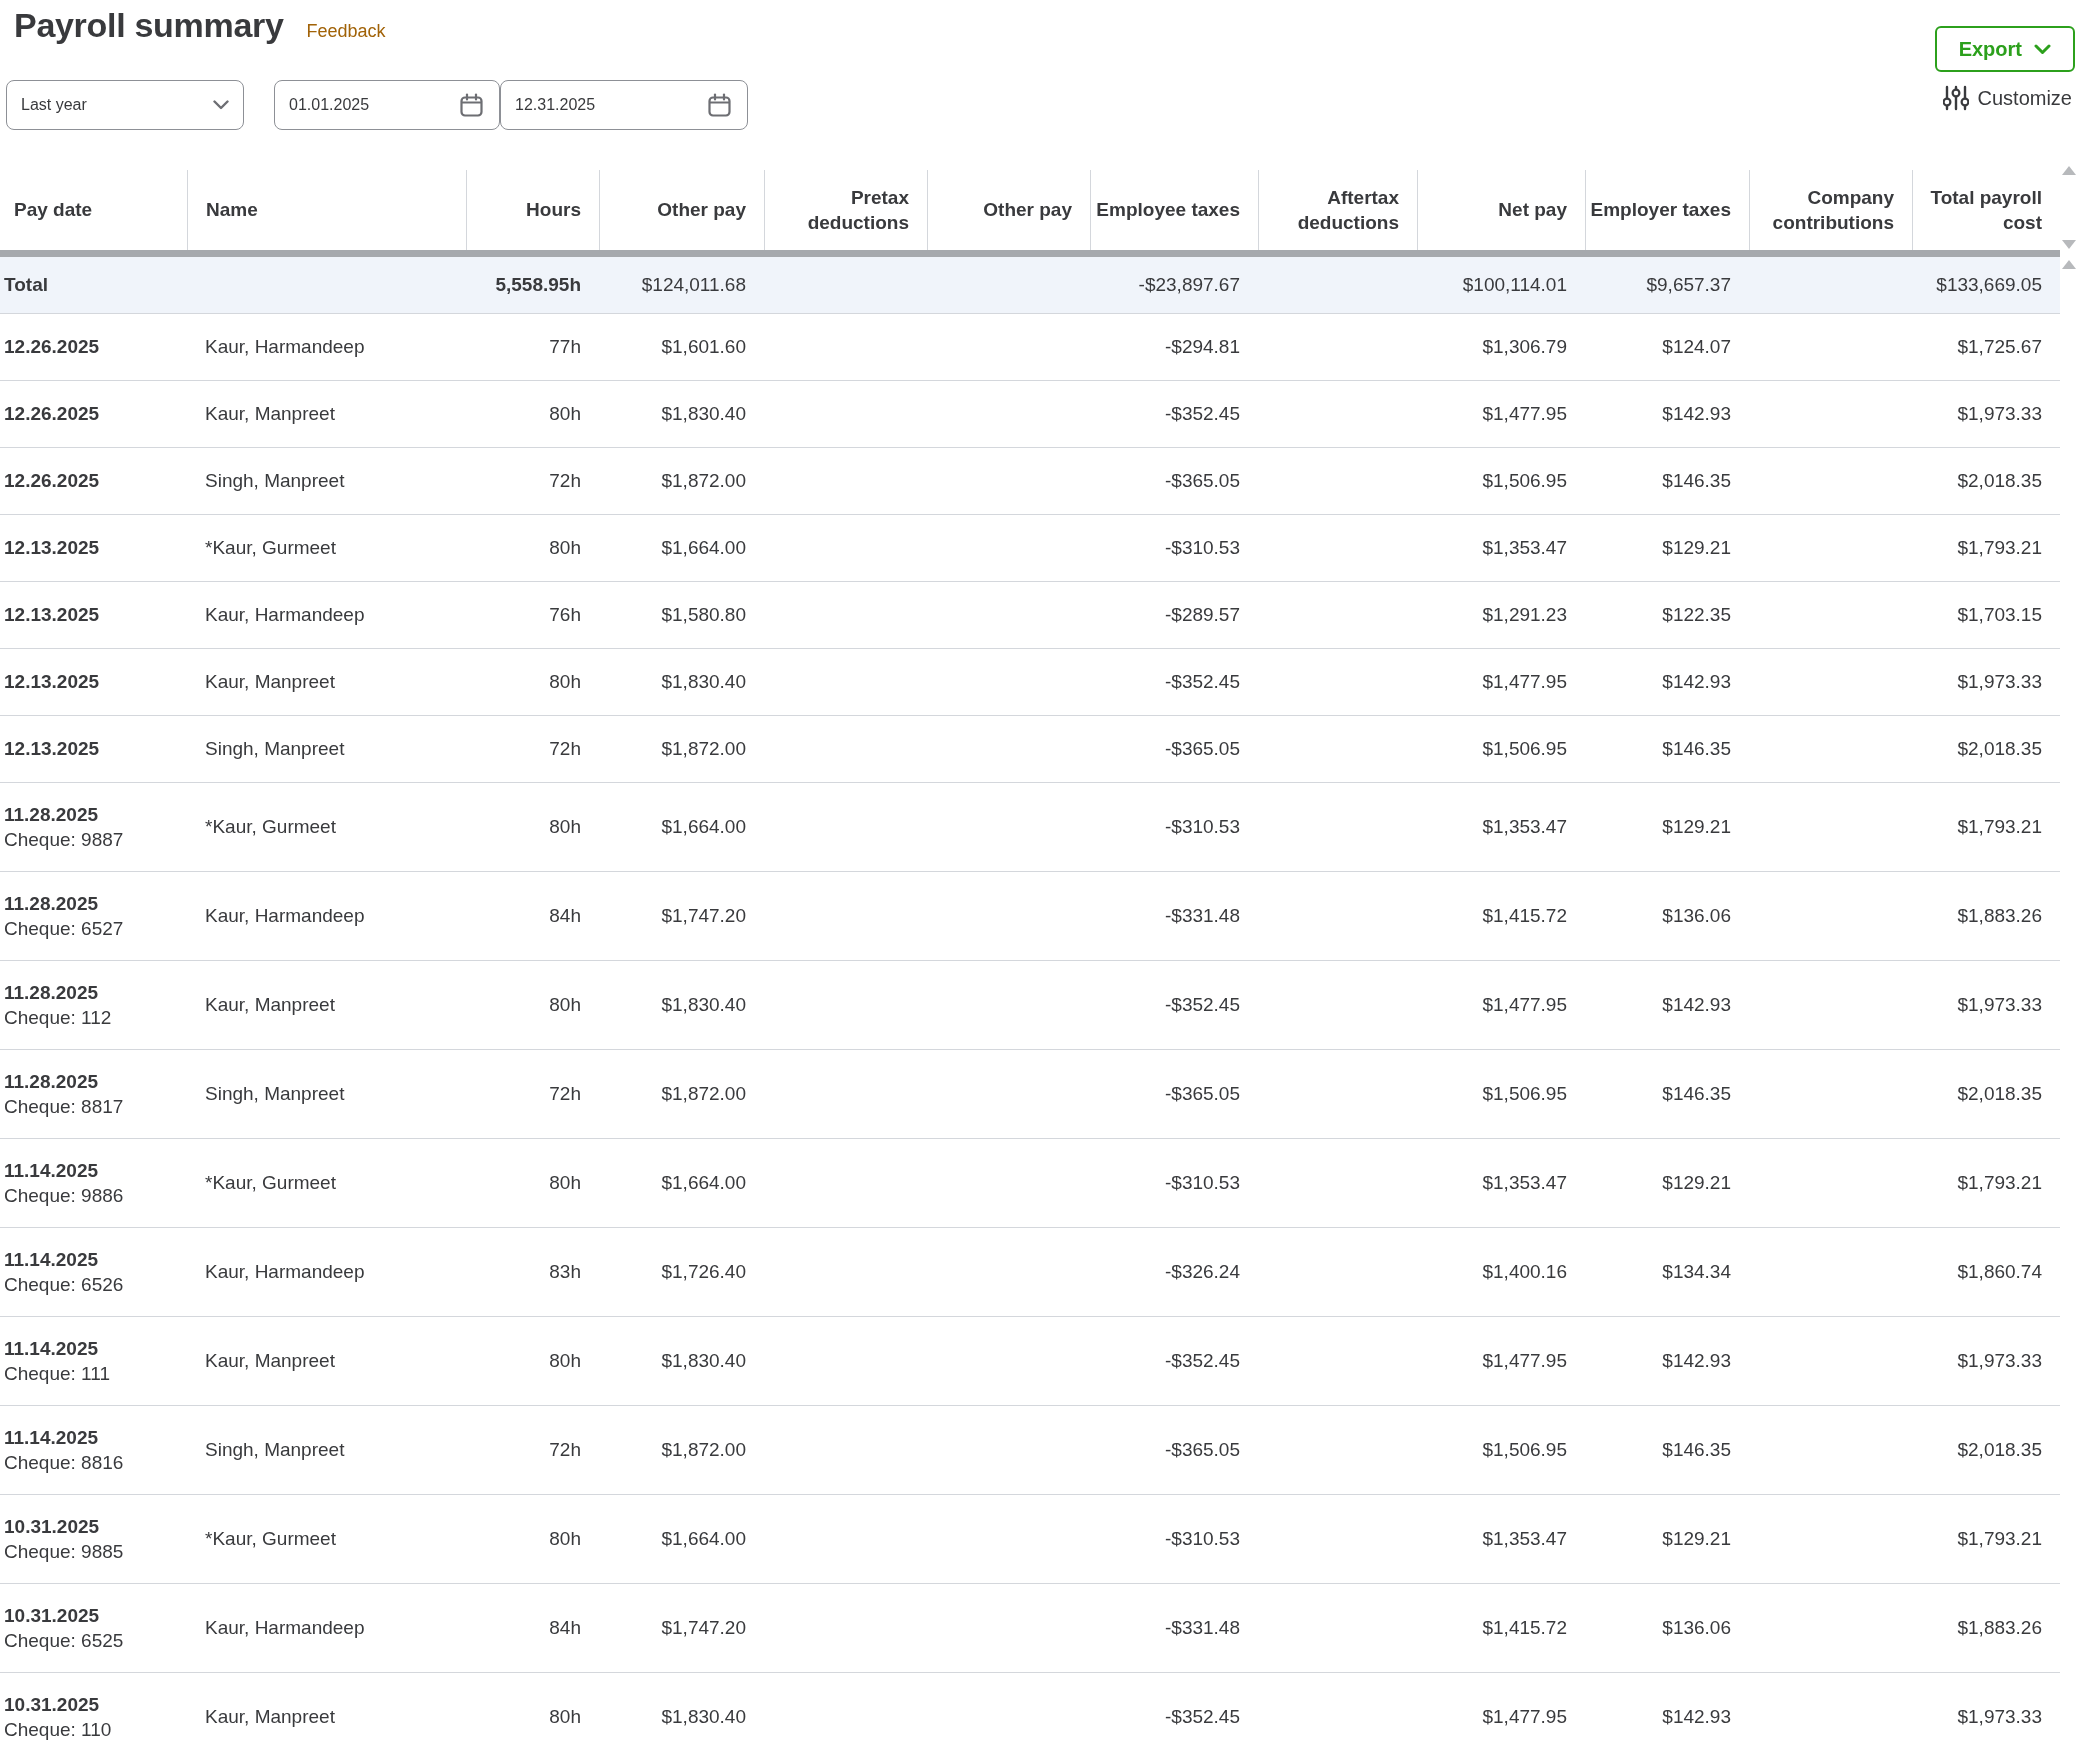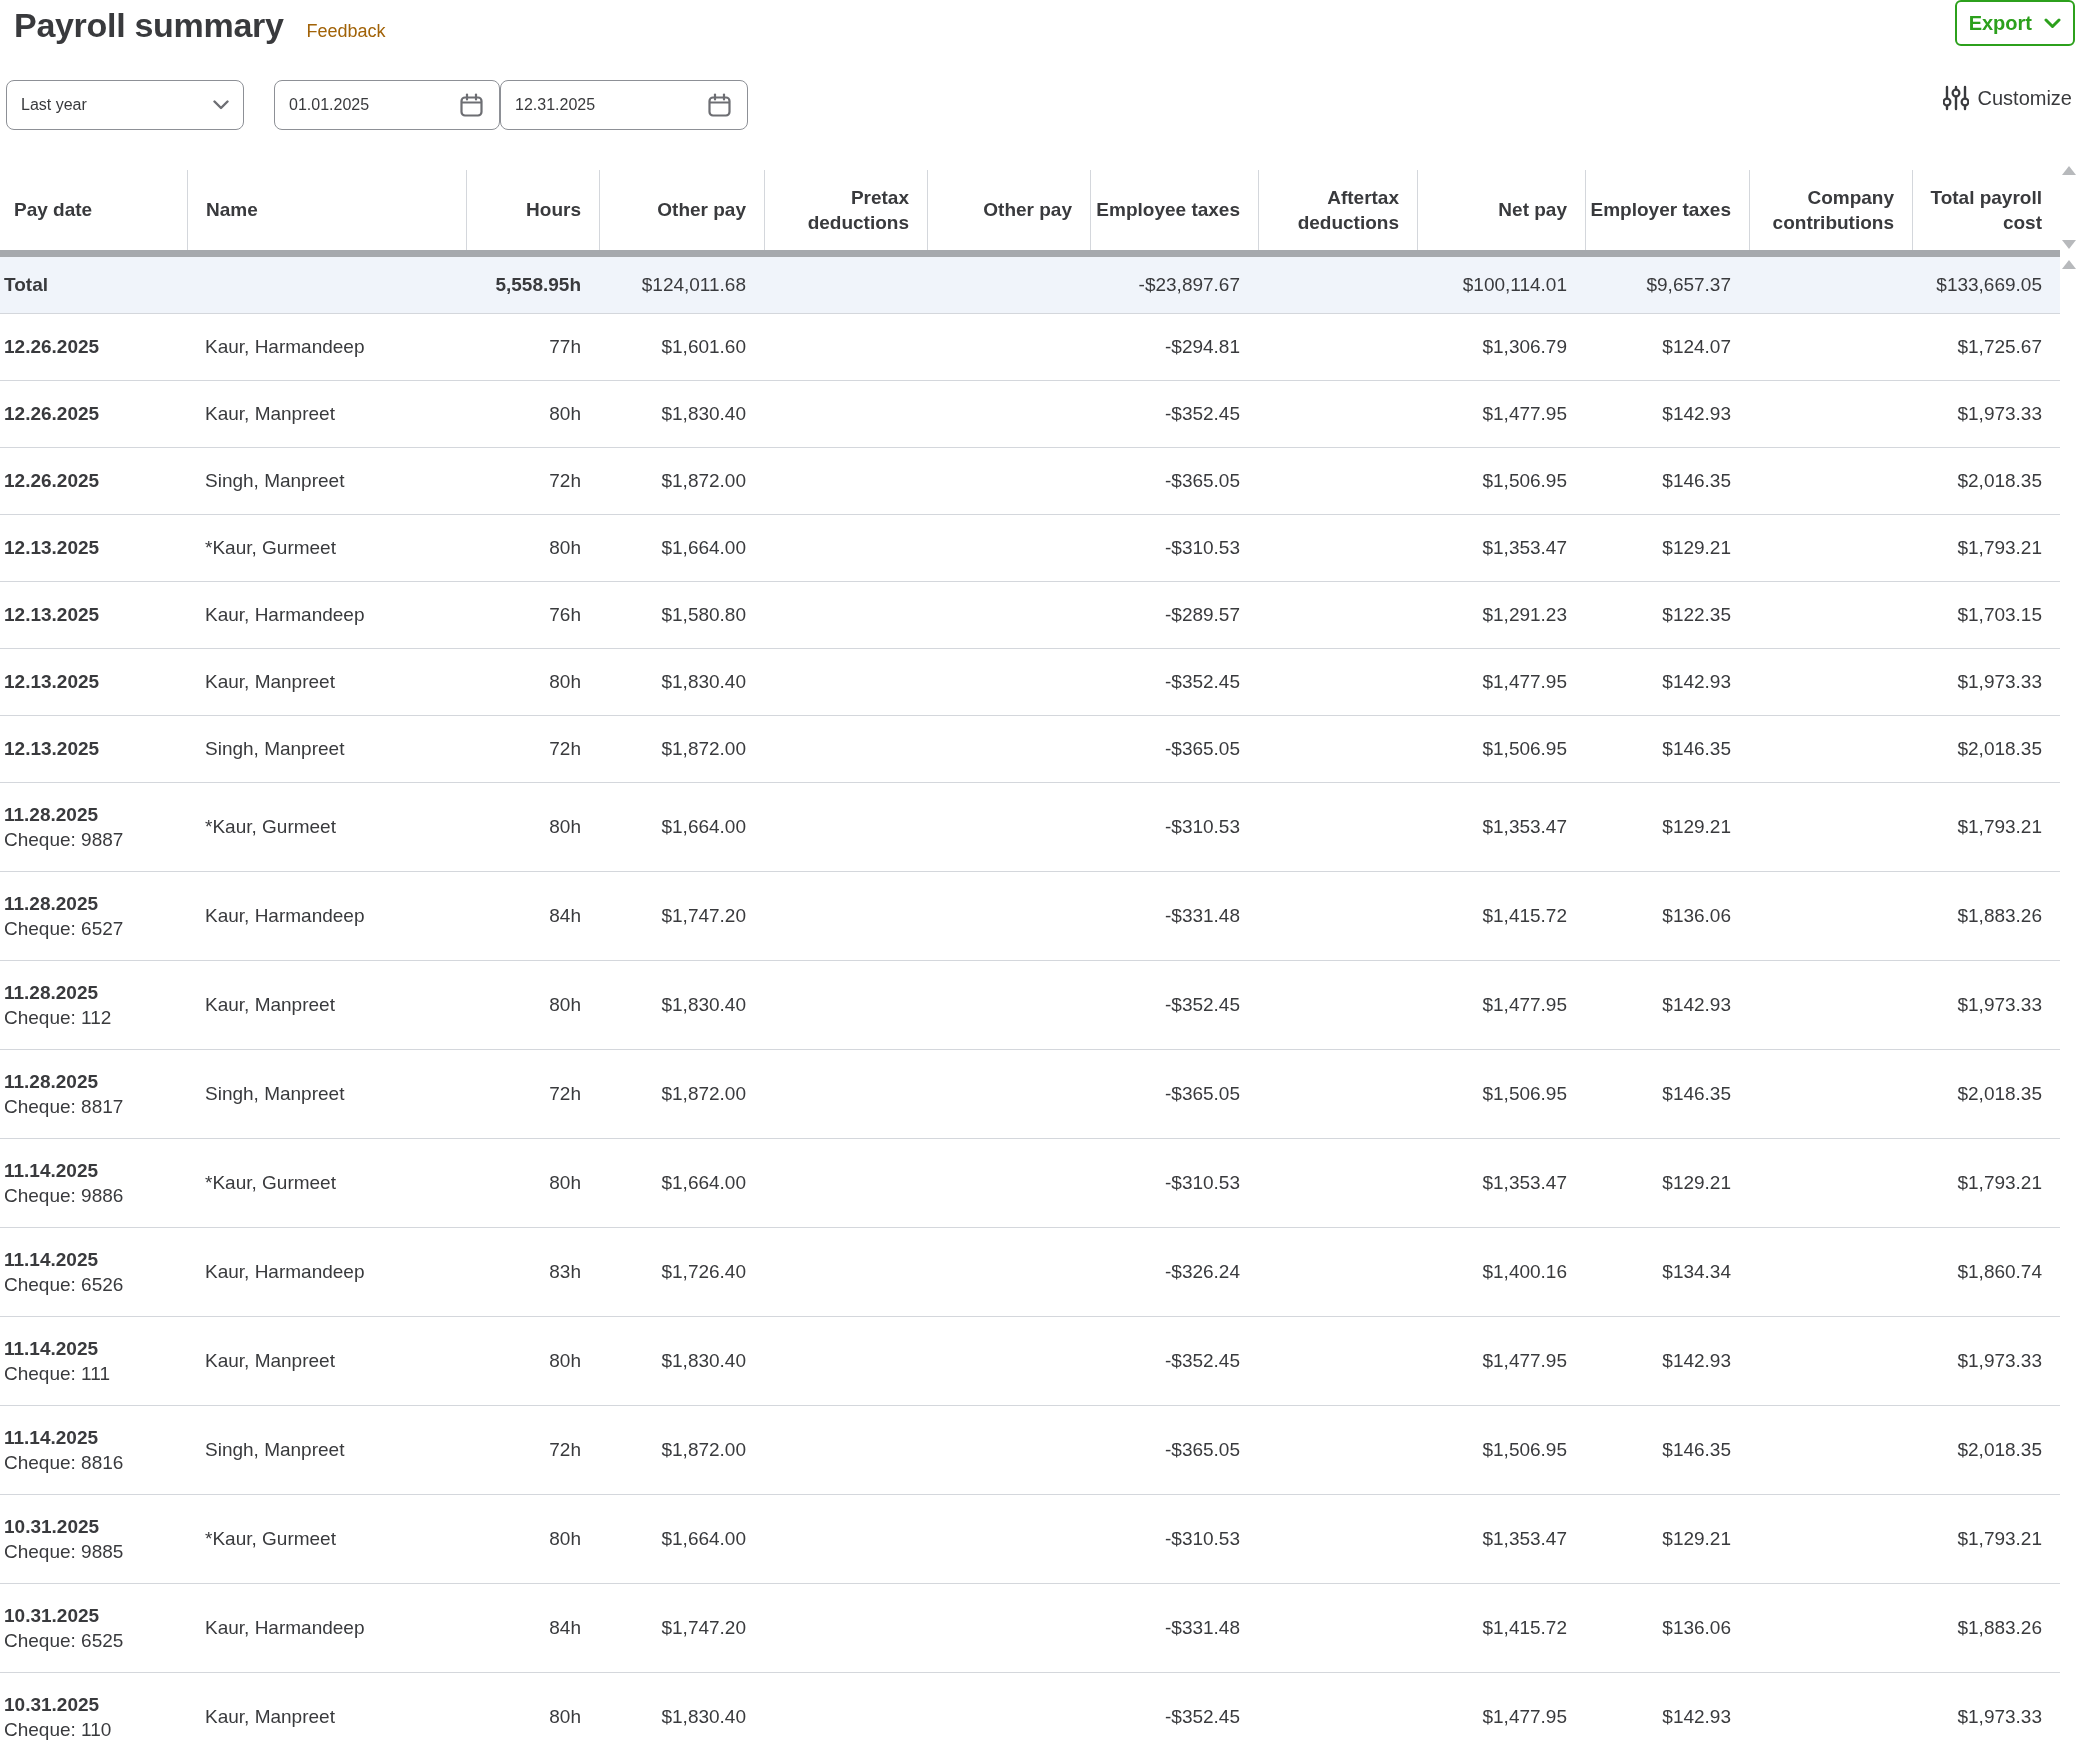--- a/index.html
+++ b/index.html
@@ -6,23 +6,23 @@
   body{
     width:2099px;height:1753px;overflow:hidden;position:relative;
     background:#ffffff;color:#393a3d;
     font-family:"Liberation Sans","DejaVu Sans",sans-serif;
     -webkit-font-smoothing:antialiased;
   }
   .titlebar{position:absolute;top:6px;left:14px;display:flex;align-items:baseline;gap:23px;}
   .page-title{font-size:34px;font-weight:700;letter-spacing:-0.3px;}
   .feedback-link{font-size:18px;color:#a16207;cursor:pointer;}
   .export-btn{
-    position:absolute;top:0;right:24px;height:46px;box-sizing:border-box;
+    position:absolute;top:26px;right:24px;height:46px;box-sizing:border-box;
     border:2px solid #2ca01c;border-radius:6px;background:#fff;color:#2ca01c;
-    display:flex;align-items:center;gap:12px;padding:0 12px;
+    display:flex;align-items:center;gap:12px;padding:0 22px;
     font-size:20px;font-weight:700;cursor:pointer;
   }
   .filters{position:absolute;top:80px;left:6px;display:flex;align-items:center;}
   .control{
     height:50px;box-sizing:border-box;border:1px solid #8d9096;border-radius:8px;
     display:flex;align-items:center;justify-content:space-between;
     padding:0 14px;font-size:16px;color:#393a3d;background:#fff;cursor:pointer;
   }
   .period-select{width:238px;margin-right:30px;}
   .date-field{width:226px;}

